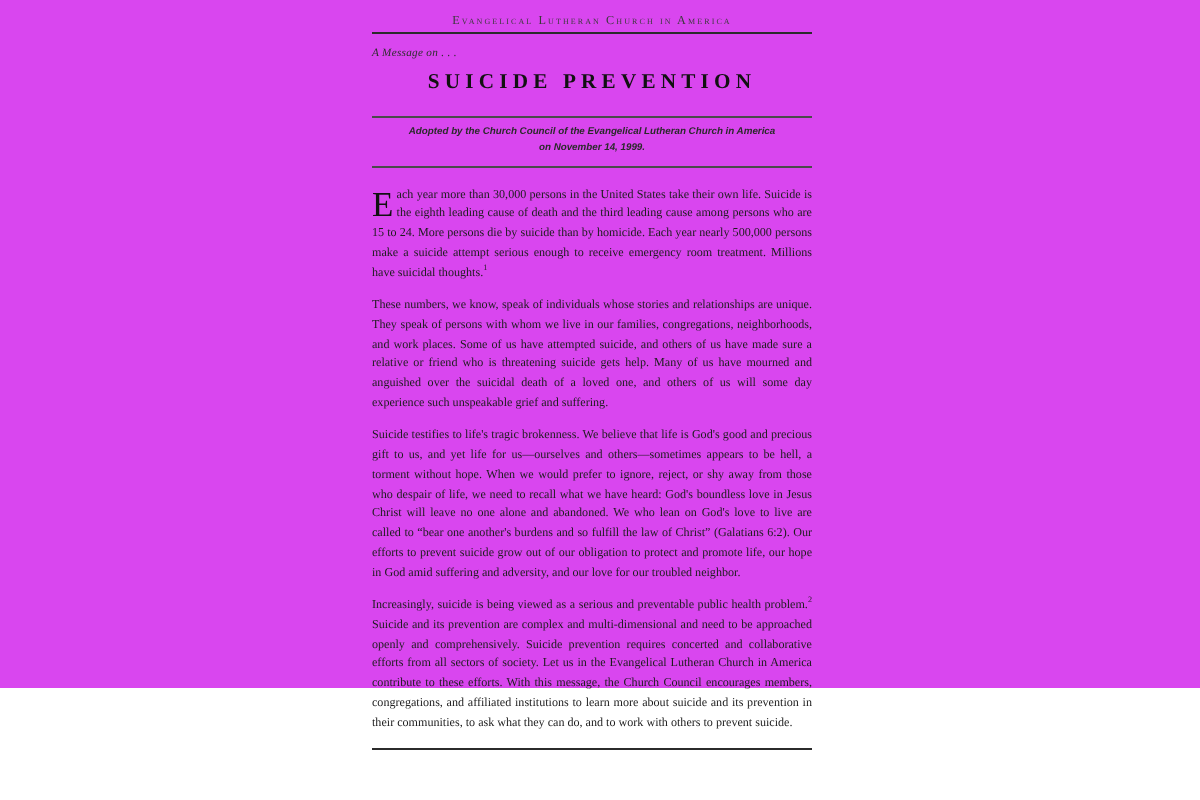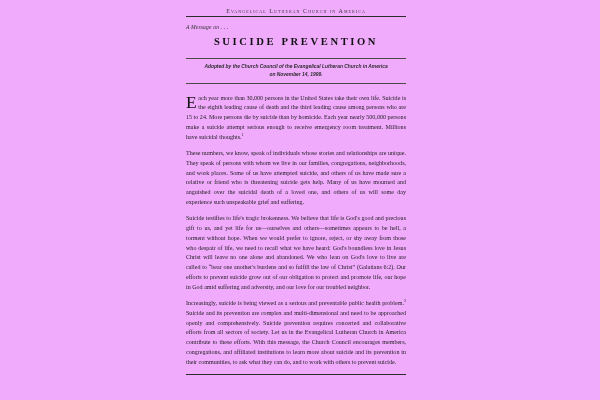--- a/index.html
+++ b/index.html
@@ -9,22 +9,22 @@
   body {
     width: 600px;
     height: 400px;
     background: #ffffff;
     font-family: "Liberation Serif", serif;
     overflow: hidden;
   }
   .page {
     position: relative;
     width: 600px;
-    height: 400px;
-    background: #f0abfc;
+    height: 344px;
+    background: #d946ef;
   }
   .content {
     position: absolute;
     left: 186px;
     top: 8px;
     width: 220px;
   }
 
   
   .runhead {

